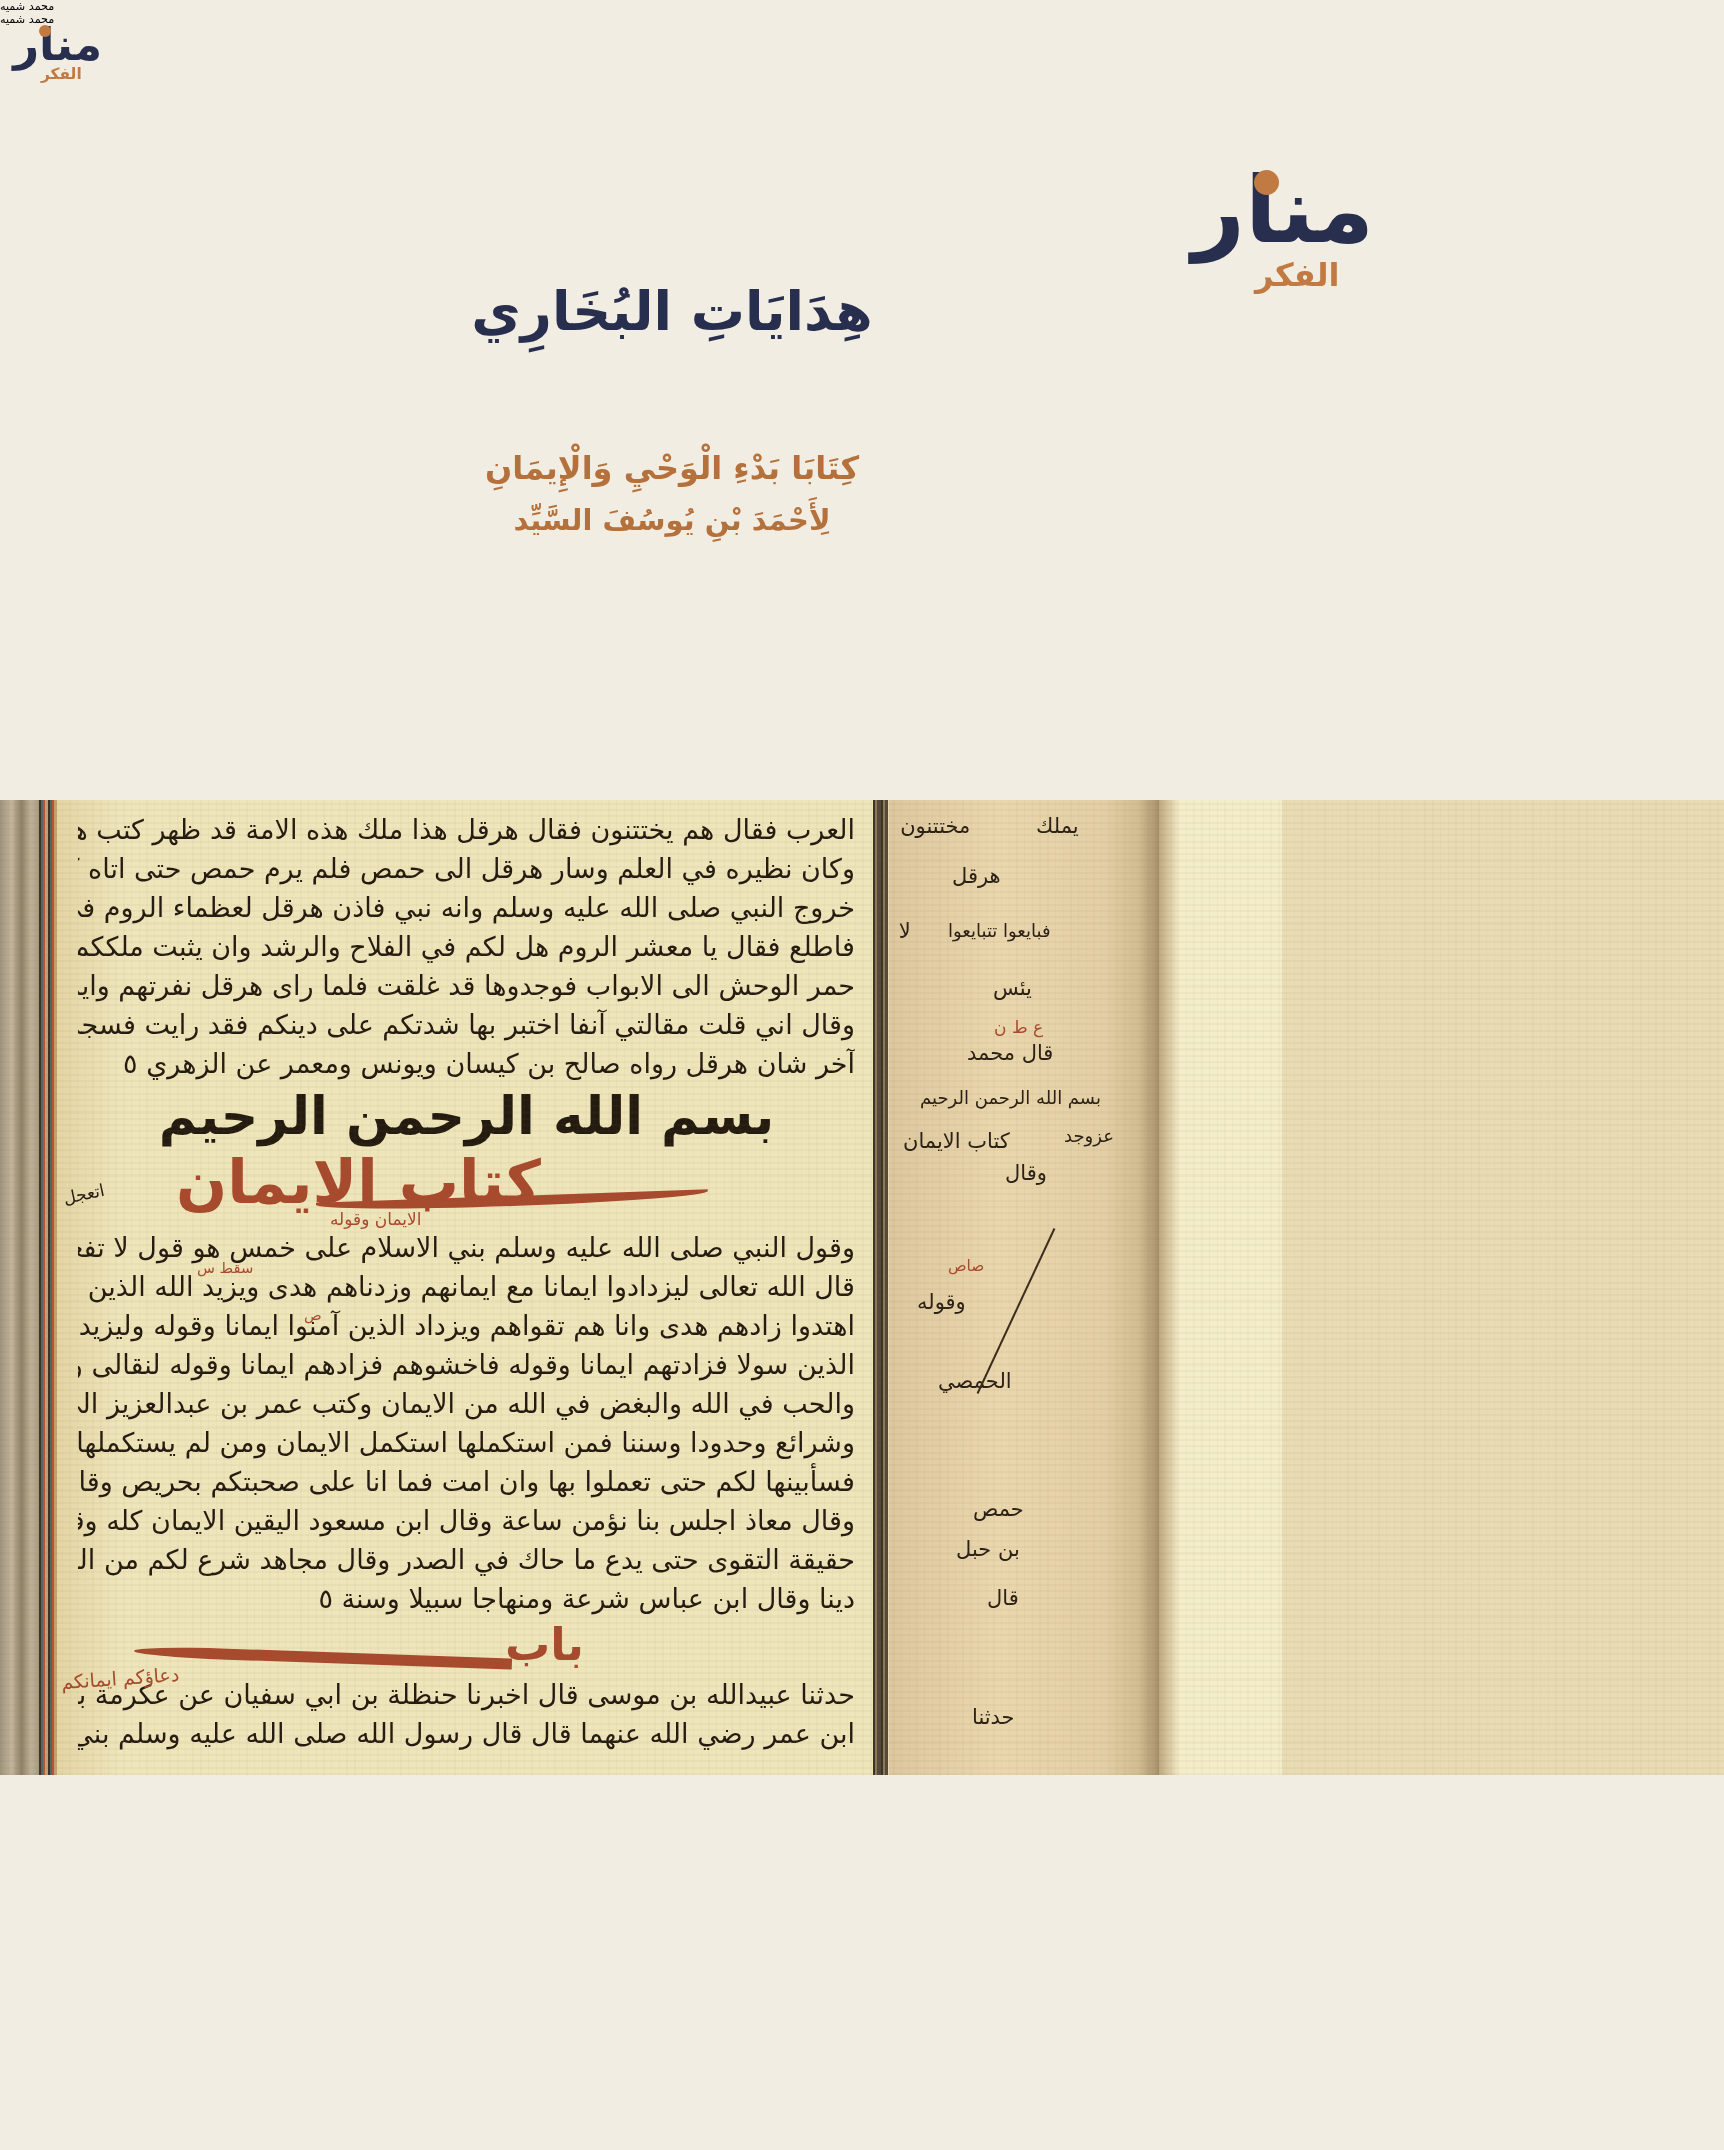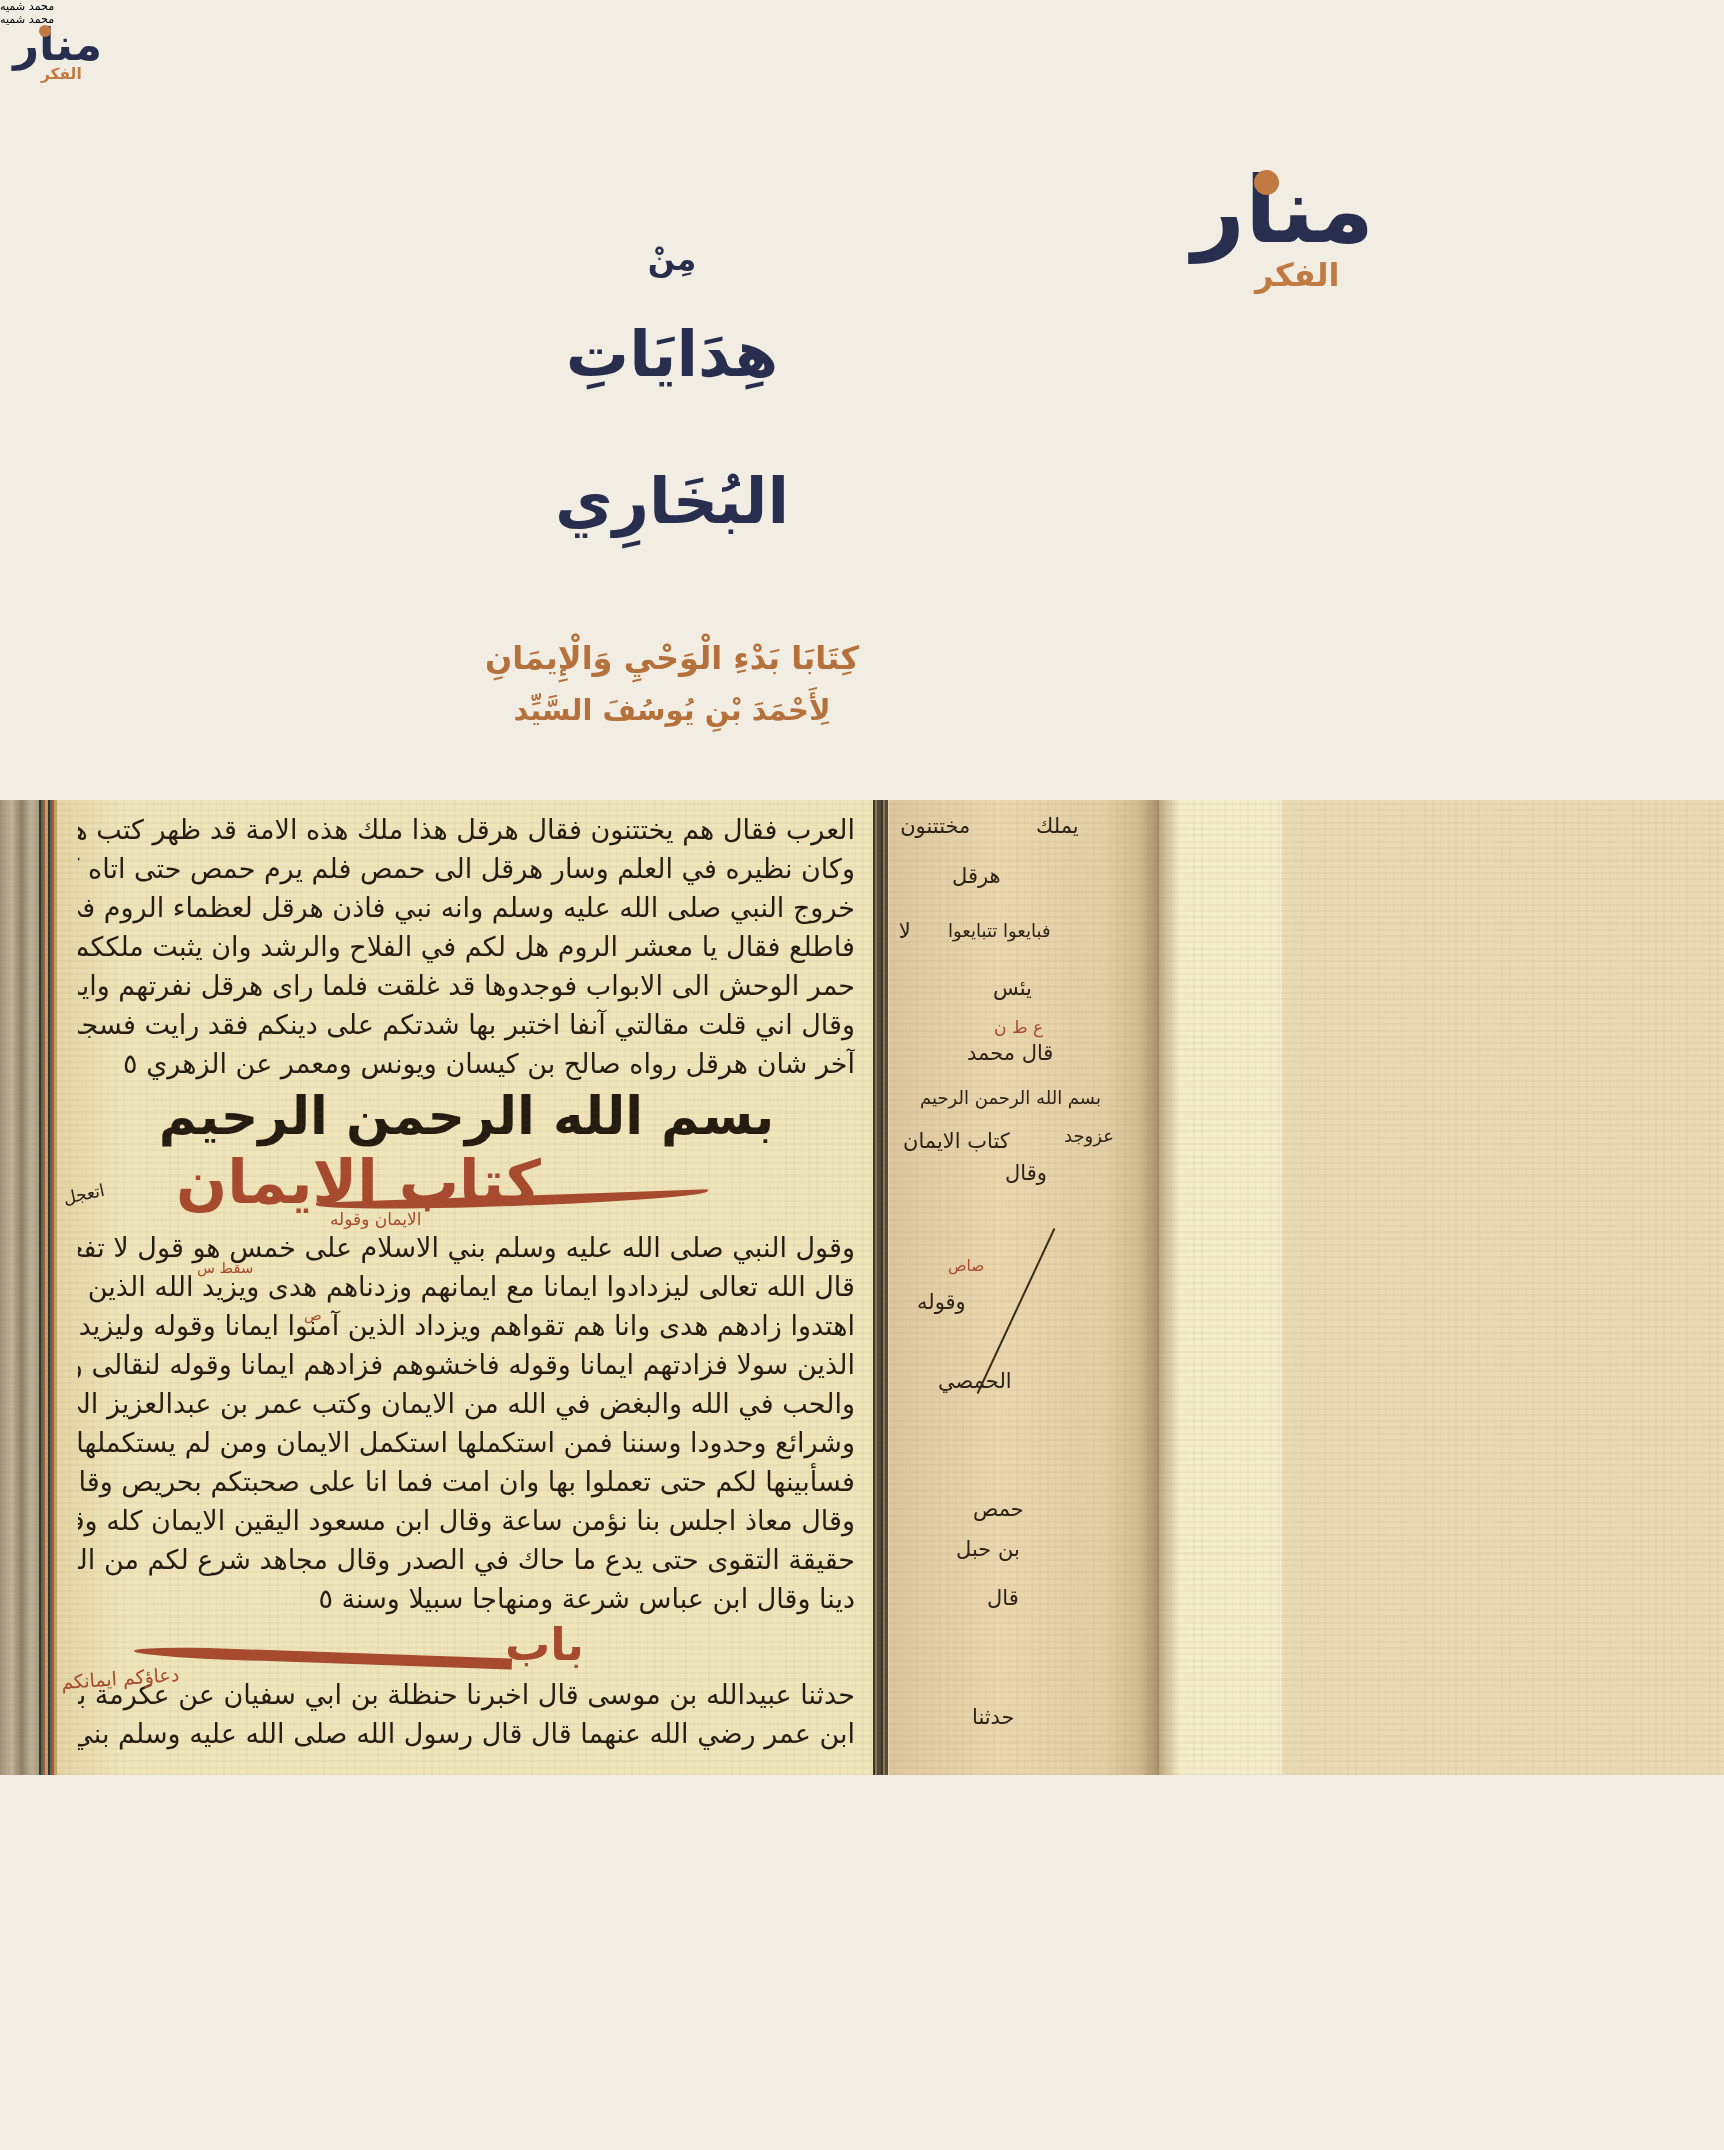--- a/index.html
+++ b/index.html
@@ -13,21 +13,21 @@
   .logo .subtext{position:absolute;left:84px;top:87px;font-size:32px;font-weight:bold;color:#c07a42;letter-spacing:-1.4px;}
   .logo-mini{position:absolute;width:105px;height:67px;}
   .logo-mini .wordmark{position:absolute;right:2.8px;top:-8.4px;font-size:45px;font-weight:bold;color:#272e4e;letter-spacing:-1.4px;}
   .logo-mini .dot{position:absolute;left:39px;top:-1.4px;width:12px;height:12px;border-radius:50%;background:#c07a42;}
   .logo-mini .subtext{position:absolute;left:41px;top:39px;font-size:15.4px;font-weight:bold;color:#c07a42;}
 
   
   .title-wrap{position:absolute;left:448px;top:238px;width:448px;text-align:center;direction:rtl;}
   .t1{font-size:76px;line-height:118px;font-weight:bold;color:#272e4e;}
   .t-min{font-size:32px;line-height:43px;font-weight:bold;color:#272e4e;}
-  .t2{font-size:63px;line-height:147px;font-weight:bold;color:#272e4e;}
+  .t2{font-size:54px;line-height:147px;font-weight:bold;color:#272e4e;}
   .sub{font-size:32px;line-height:46px;font-weight:bold;color:#b5713c;margin-top:60px;}
   .auth{font-size:29px;line-height:42px;font-weight:bold;color:#b5713c;margin-top:8.4px;}
 
   
   .band{position:absolute;left:0;top:800px;width:1725px;height:975px;overflow:hidden;background:#e9dcb4;}
   .band::after{content:"";position:absolute;inset:0;pointer-events:none;
     background:repeating-linear-gradient(0deg,rgba(120,95,50,.05) 0 2.1px,transparent 2.1px 6.3px),
                repeating-linear-gradient(90deg,rgba(120,95,50,.04) 0 1.4px,transparent 1.4px 7.7px);}
   .edge-left{position:absolute;left:0;top:0;width:39px;height:100%;
     background:linear-gradient(90deg,#a0937c,#c2b59c 30%,#8f8168 55%,#bfb298 80%,#a79a80);}
@@ -117,21 +117,20 @@
 
 <div class="cover">
 
   <div class="logo">
     <span class="wordmark">منار</span>
     <span class="dot"></span>
     <span class="subtext">الفكر</span>
   </div>
 
   <div class="title-wrap">
-    <div class="t-min">مِنْ</div>
     <div class="t2">هِدَايَاتِ البُخَارِي</div>
     <div class="sub">كِتَابَا بَدْءِ الْوَحْيِ وَالْإِيمَانِ</div>
     <div class="auth">لِأَحْمَدَ بْنِ يُوسُفَ السَّيِّد</div>
   </div>
 
   <div class="band">
     <div class="edge-left"></div>
     <div class="edge-stripes"></div>
 
     <div class="left-page">

